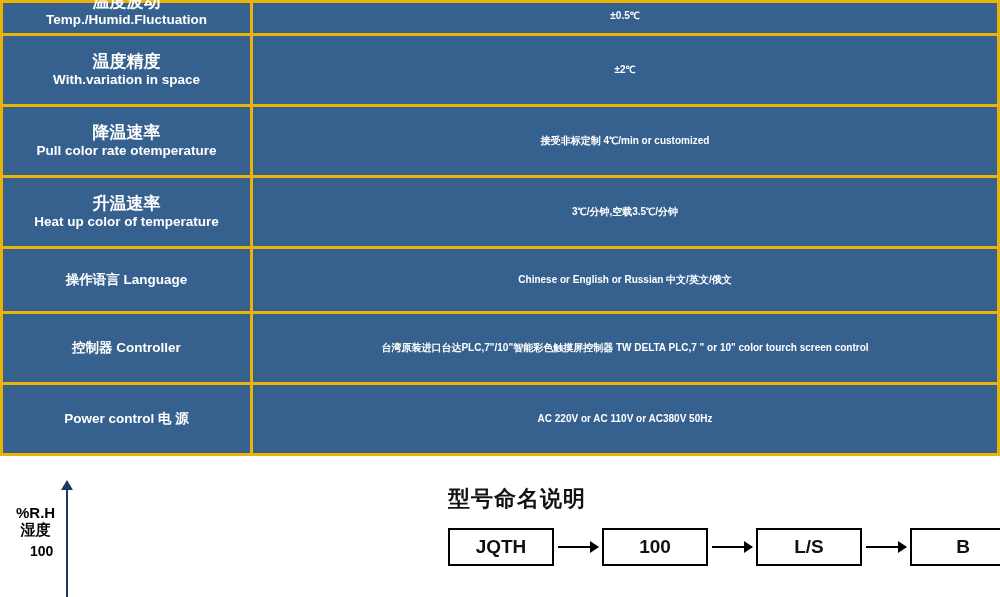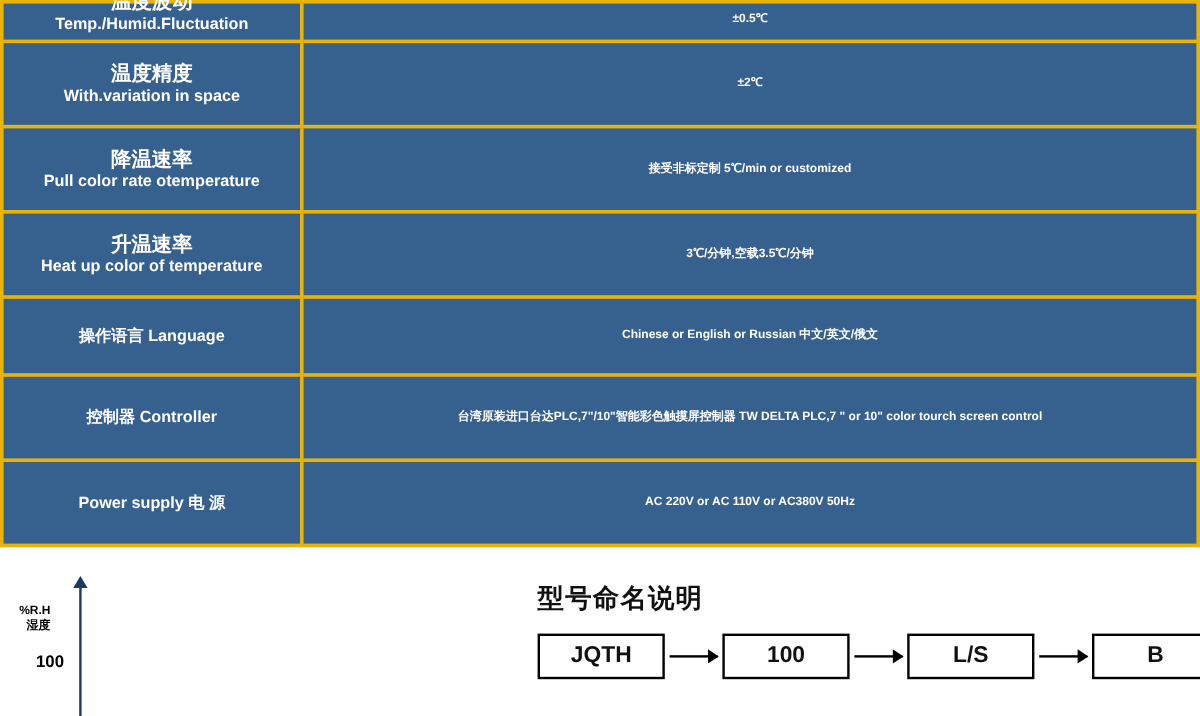--- a/index.html
+++ b/index.html
@@ -77,24 +77,24 @@
     left: 0;
     top: 22px;
     width: 440px;
     height: 140px;
   }
   .axis-label {
     position: absolute;
     left: 16px;
     top: 26px;
     color: #000000;
-    font-size: 10px;
+    font-size: 15px;
     font-weight: bold;
     line-height: 1.15;
-    text-align: right;
+    text-align: center;
   }
   .y-axis {
     position: absolute;
     left: 66px;
     top: 10px;
     width: 2px;
     height: 130px;
     background: #1b3a63;
   }
   .y-arrow {
@@ -187,21 +187,21 @@
         <span class="cn">温度精度</span>
         <span class="en">With.variation in space</span>
       </td>
       <td class="value">±2℃</td>
     </tr>
     <tr class="row-h-56">
       <td class="label">
         <span class="cn">降温速率</span>
         <span class="en">Pull color rate otemperature</span>
       </td>
-      <td class="value">接受非标定制 5℃/min or customized</td>
+      <td class="value">接受非标定制 4℃/min or customized</td>
     </tr>
     <tr class="row-h-56">
       <td class="label">
         <span class="cn">升温速率</span>
         <span class="en">Heat up color of temperature</span>
       </td>
       <td class="value">3℃/分钟,空载3.5℃/分钟</td>
     </tr>
     <tr class="row-h-50">
       <td class="label">
@@ -210,21 +210,21 @@
       <td class="value">Chinese or English or Russian 中文/英文/俄文</td>
     </tr>
     <tr class="row-h-56">
       <td class="label">
         <span class="en">控制器 Controller</span>
       </td>
       <td class="value">台湾原装进口台达PLC,7"/10"智能彩色触摸屏控制器 TW DELTA PLC,7 " or 10" color tourch screen control</td>
     </tr>
     <tr class="row-h-56">
       <td class="label">
-        <span class="en">Power supply 电 源</span>
+        <span class="en">Power control 电 源</span>
       </td>
       <td class="value">AC 220V or AC 110V or AC380V 50Hz</td>
     </tr>
   </tbody>
 </table>
 
 <div class="lower">
 
   <div class="chart">
     <div class="axis-label">

